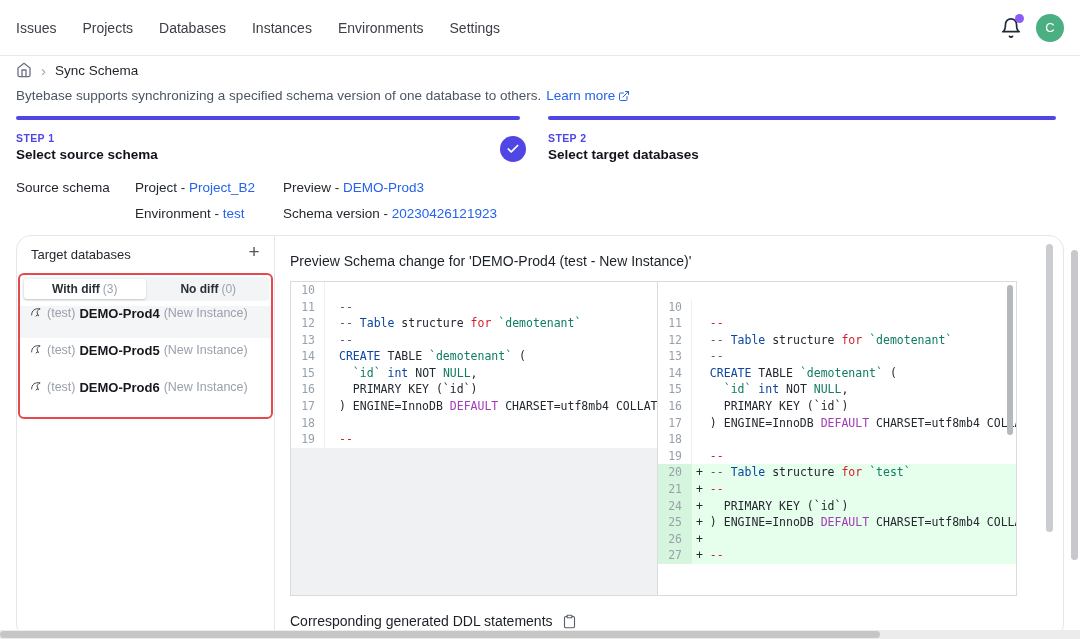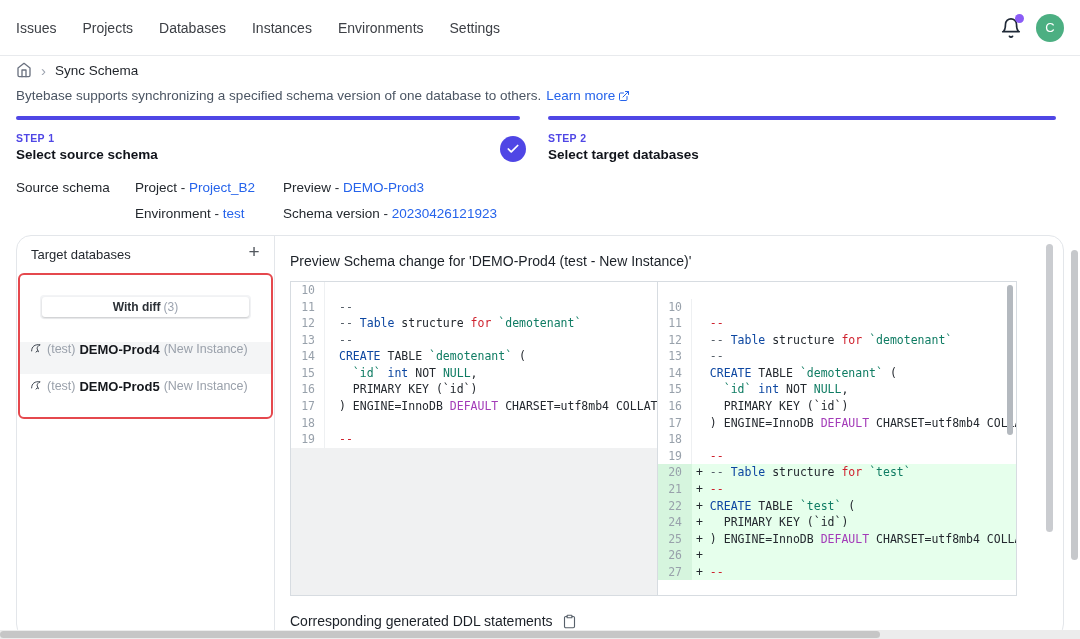--- a/index.html
+++ b/index.html
@@ -46,21 +46,21 @@
   .c-environment{left:135px;top:26px;} .c-version{left:283px;top:26px;}
   
   .card{position:absolute;left:16px;top:235px;width:1048px;height:404px;border:1px solid #e3e6ea;
     border-radius:15px;background:#fff;}
   .leftcol{position:absolute;left:0;top:0;width:258px;height:100%;border-right:1px solid #e3e6ea;}
   .leftcol-header{position:absolute;left:14px;top:11px;font-size:13px;font-weight:500;color:#24292f;}
   .add-btn{position:absolute;right:8px;top:4px;width:24px;height:24px;font-size:19px;color:#52575e;
     display:flex;align-items:center;justify-content:center;cursor:pointer;background:none;border:none;}
   .redbox{position:absolute;left:1px;right:1px;top:37px;height:146px;border:2.5px solid var(--red-border);
     border-radius:6px;background:#fff;overflow:hidden;}
-  .tabstrip{margin:20px;height:24px;background:#f3f4f6;border-radius:4px;display:flex;text-align:right;}
+  .tabstrip{margin:2px;height:24px;background:#f3f4f6;border-radius:4px;display:flex;text-align:right;}
   .tab{flex:1;display:flex;align-items:center;justify-content:center;font-size:12px;font-weight:600;
     color:#2b3036;cursor:pointer;gap:3px;border-radius:3px;}
   .tab.active{background:#fff;margin:2px;box-shadow:0 1px 2px rgba(0,0,0,.18);}
   .tab .count{color:#9ca3af;font-weight:400;}
   .dblist{padding-top:3px;}
   .db-item{height:32px;margin-bottom:5px;display:flex;align-items:flex-start;gap:4px;padding-left:10px;
     font-size:12.5px;cursor:pointer;white-space:nowrap;}
   .db-item.selected{background:#f4f5f6;}
   .db-env,.db-suffix{color:#9aa1ab;}
   .db-name{color:#15181d;font-weight:700;font-size:13px;}
@@ -178,20 +178,24 @@
   <div class="leftcol">
     <div class="leftcol-header">Target databases</div>
     <button class="add-btn">+</button>
 
     <div class="redbox">
       <div class="tabstrip">
         <div class="tab active">
           <span>With diff</span>
             <span class="count">(3)</span>
         </div>
+        <div class="tab">
+          <span>No diff</span>
+            <span class="count">(0)</span>
+        </div>
       </div>
       <div class="dblist">
         <div class="db-item selected">
           <span>
             <svg width="13" height="13" viewBox="0 0 16 16" fill="none" stroke="#3c434d" stroke-width="1.2" stroke-linecap="round" stroke-linejoin="round">
               <path d="M2 11 C2 5.5 6 2.5 12.5 3.5 C10 4.5 8.5 6.5 8.8 8.5 L10.5 12 L8.8 10.8 L7.5 12.5"></path>
             </svg>
           </span>
           <span class="db-env">(test)</span>
           <span class="db-name">DEMO-Prod4</span>
@@ -245,21 +249,20 @@
         <div class="drow"><span class="dln">12</span><span class="dcode"><span class="tk-blk">  </span><span class="tk-cmt">-- </span><span class="tk-kw">Table</span><span class="tk-blk"> structure </span><span class="tk-red">for</span><span class="tk-blk"> </span><span class="tk-str">`demotenant`</span></span></div>
         <div class="drow"><span class="dln">13</span><span class="dcode"><span class="tk-blk">  </span><span class="tk-cmt">--</span></span></div>
         <div class="drow"><span class="dln">14</span><span class="dcode"><span class="tk-blk">  </span><span class="tk-kw">CREATE</span><span class="tk-blk"> TABLE </span><span class="tk-str">`demotenant`</span><span class="tk-blk"> (</span></span></div>
         <div class="drow"><span class="dln">15</span><span class="dcode"><span class="tk-blk">  </span><span class="tk-blk">  </span><span class="tk-str">`id`</span><span class="tk-blk"> </span><span class="tk-kw">int</span><span class="tk-blk"> NOT </span><span class="tk-str">NULL</span><span class="tk-blk">,</span></span></div>
         <div class="drow"><span class="dln">16</span><span class="dcode"><span class="tk-blk">  </span><span class="tk-blk">  PRIMARY KEY (`id`)</span></span></div>
         <div class="drow"><span class="dln">17</span><span class="dcode"><span class="tk-blk">  </span><span class="tk-blk">) ENGINE=InnoDB </span><span class="tk-pur">DEFAULT</span><span class="tk-blk"> CHARSET=utf8mb4 COLLAT</span></span></div>
         <div class="drow"><span class="dln">18</span><span class="dcode"><span class="tk-blk">  </span></span></div>
         <div class="drow"><span class="dln">19</span><span class="dcode"><span class="tk-blk">  </span><span class="tk-red">--</span></span></div>
         <div class="drow dadd"><span class="dln">20</span><span class="dcode"><span class="tk-blk">+ </span><span class="tk-cmt">-- </span><span class="tk-kw">Table</span><span class="tk-blk"> structure </span><span class="tk-red">for</span><span class="tk-blk"> </span><span class="tk-str">`test`</span></span></div>
         <div class="drow dadd"><span class="dln">21</span><span class="dcode"><span class="tk-blk">+ </span><span class="tk-red">--</span></span></div>
-        <div class="drow dadd"><span class="dln">22</span><span class="dcode"><span class="tk-blk">+ </span><span class="tk-kw">CREATE</span><span class="tk-blk"> TABLE </span><span class="tk-str">`test`</span><span class="tk-blk"> (</span></span></div>
         <div class="drow dadd"><span class="dln">24</span><span class="dcode"><span class="tk-blk">+ </span><span class="tk-blk">  PRIMARY KEY (`id`)</span></span></div>
         <div class="drow dadd"><span class="dln">25</span><span class="dcode"><span class="tk-blk">+ </span><span class="tk-blk">) ENGINE=InnoDB </span><span class="tk-pur">DEFAULT</span><span class="tk-blk"> CHARSET=utf8mb4 COLLAT</span></span></div>
         <div class="drow dadd"><span class="dln">26</span><span class="dcode"><span class="tk-blk">+ </span></span></div>
         <div class="drow dadd"><span class="dln">27</span><span class="dcode"><span class="tk-blk">+ </span><span class="tk-red">--</span></span></div>
       </div>
   </div>
 
   <div class="ddl-heading">
     <span>Corresponding generated DDL statements</span>
     <button class="copy-btn">

